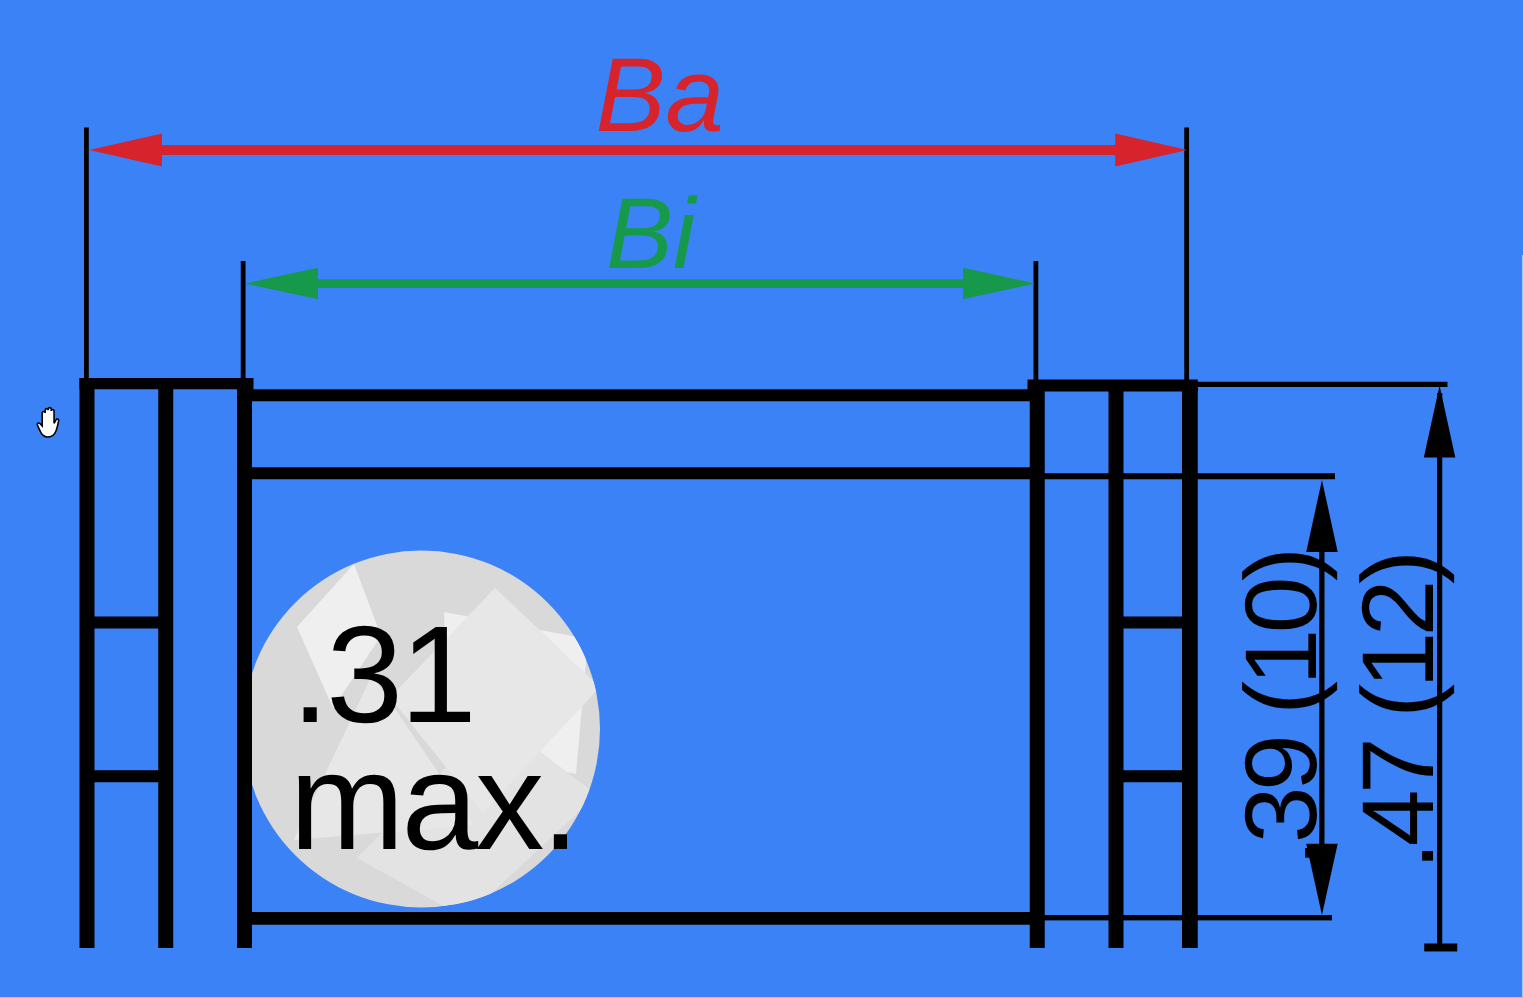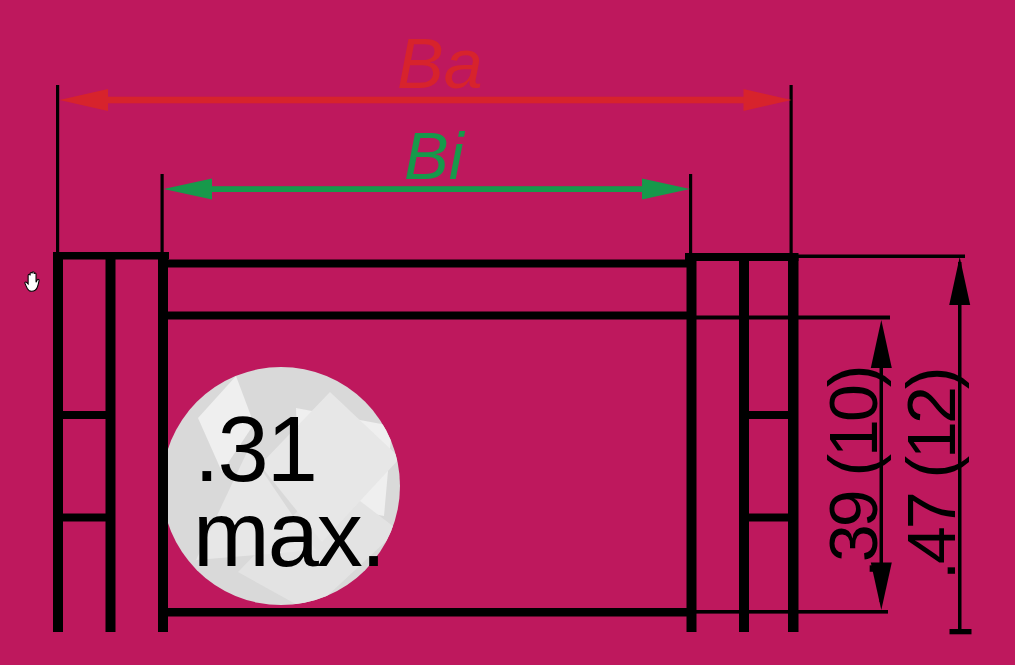--- a/index.html
+++ b/index.html
@@ -1,18 +1,18 @@
 <!DOCTYPE html>
 <html style="--outer-width-arrow: #d7232c; --inner-width-arrow: #17994b; --ink: #000000; --watermark-circle: #d9d9d9; --watermark-arrow: #e7e7e7; --watermark-highlight: #efefef;"><head>
 <meta charset="utf-8">
 <style>
   html,body{margin:0;padding:0;background:#fff;}
   .canvas{
     position:relative;width:1015px;height:665px;overflow:hidden;
-    background:#be185d;font-family:"Liberation Sans",sans-serif;cursor:grab;
+    background:#3b82f6;font-family:"Liberation Sans",sans-serif;cursor:grab;
   }
   svg{display:block;}
   .ink{fill:var(--ink,#000);}
   .thin{fill:var(--ink,#000);}
   .red-fill{fill:var(--outer-width-arrow,#d7232c);}
   .green-fill{fill:var(--inner-width-arrow,#17994b);}
   .dim-label{font-style:italic;font-weight:400;}
   .ba-label{font-size:70px;}
   .bi-label{font-size:67px;}
   .note-text{font-size:92px;letter-spacing:-2px;fill:var(--ink,#000);}

